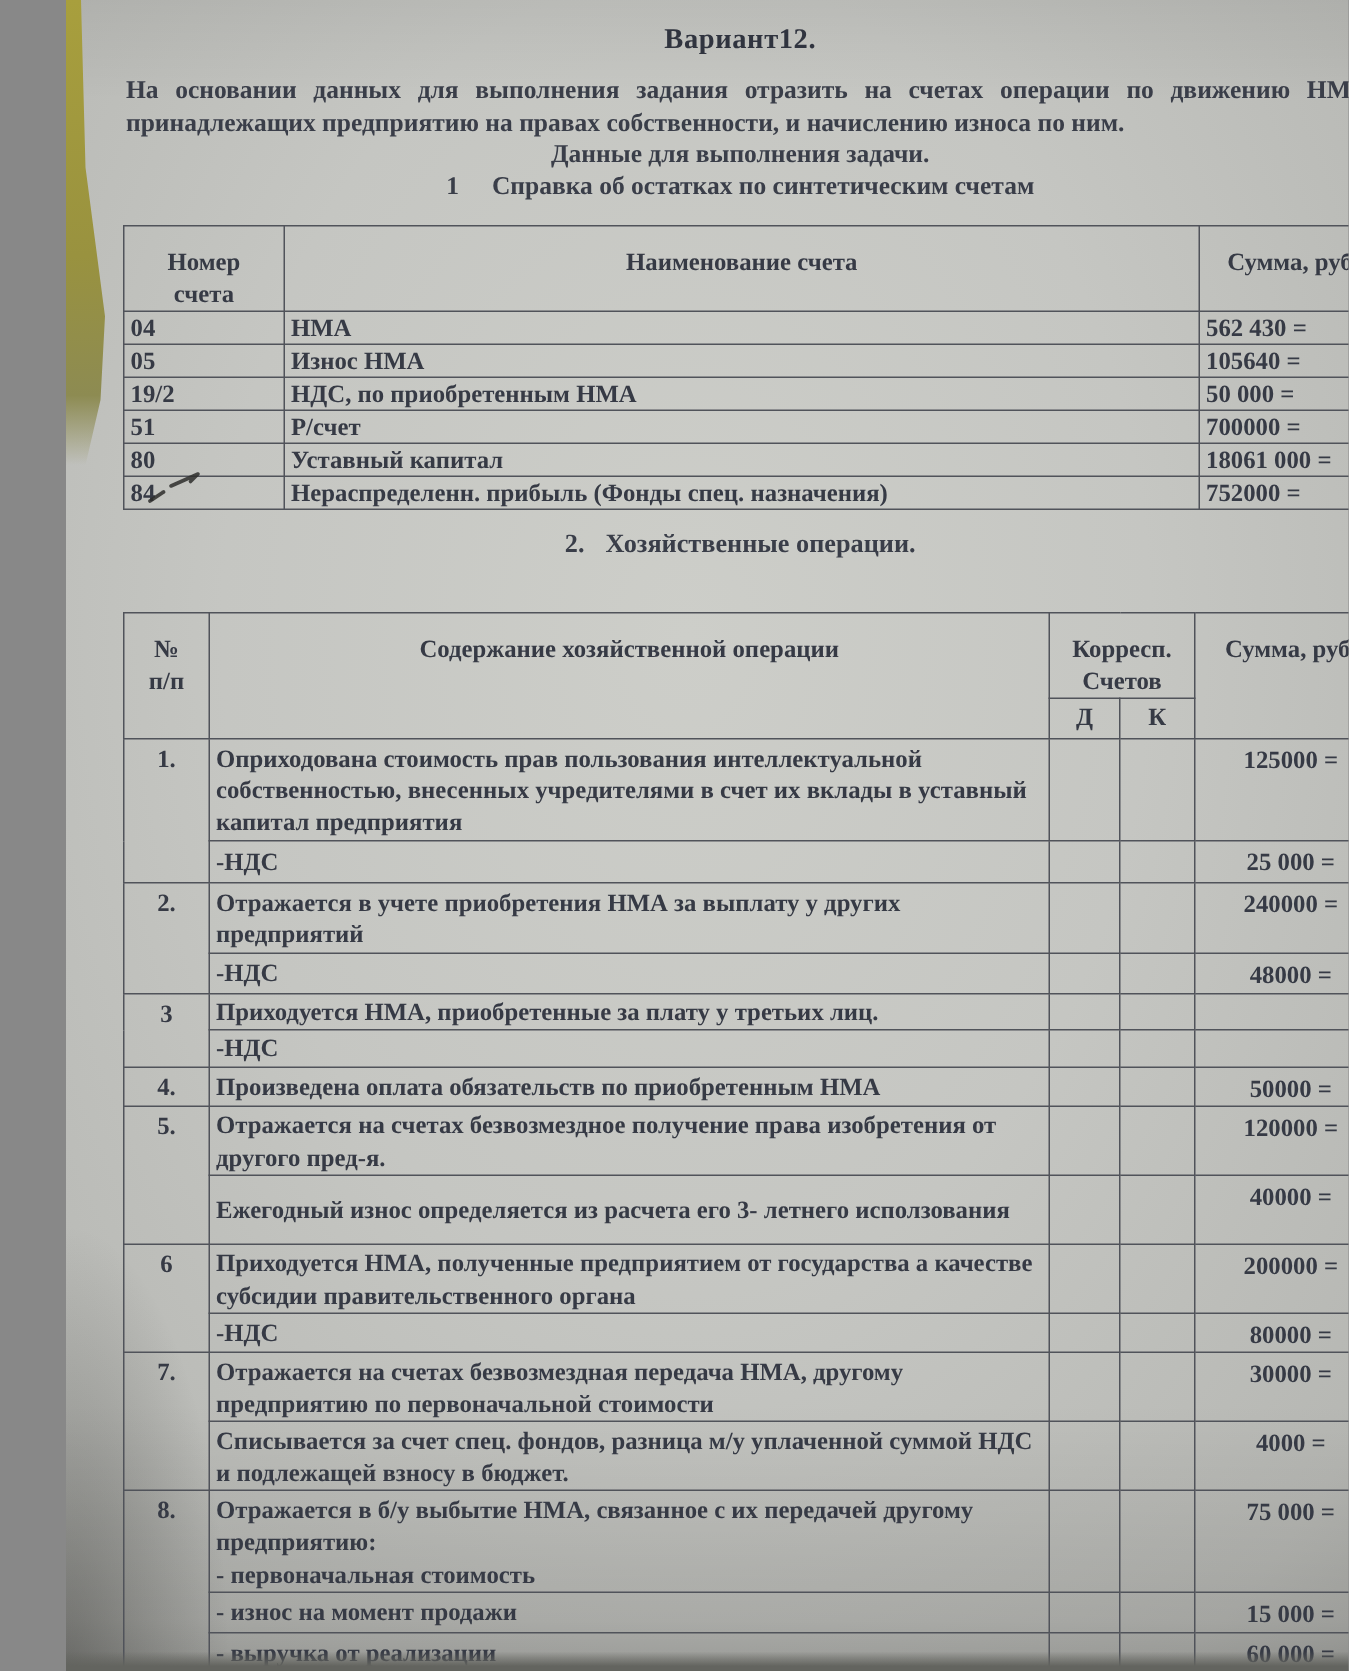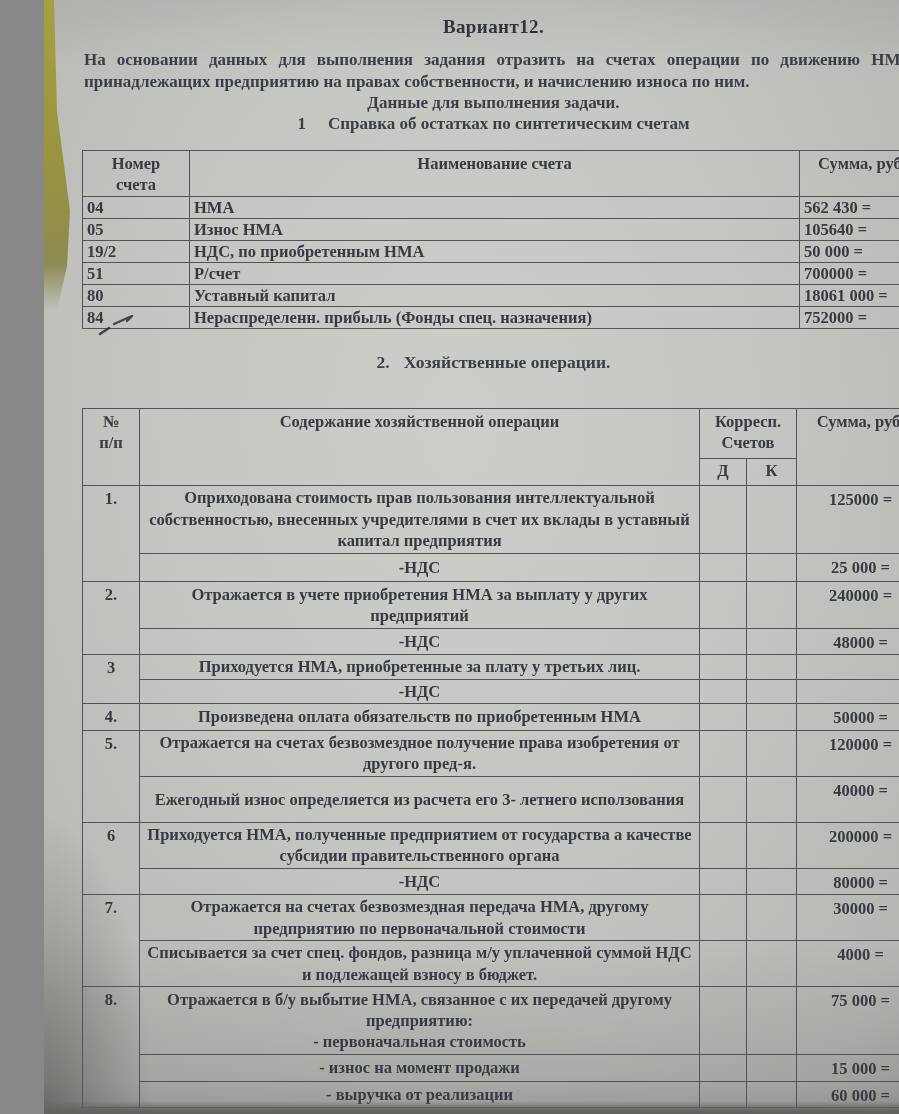--- a/index.html
+++ b/index.html
@@ -43,29 +43,29 @@
   .line-data{top:93px;}
   .line-ref{top:114px;gap:22px;}
   .section2{top:352px;gap:14px;font-size:17.5px;}
   table{
     position:absolute;left:38px;width:842px;border-collapse:collapse;table-layout:fixed;
   }
   th,td{
     border:1.6px solid #50535a;font-weight:bold;color:#363a45;
     padding:1px 4px;white-space:pre-line;overflow:hidden;
   }
-  th{text-align:center;vertical-align:top;font-size:16.5px;line-height:1.25;padding-top:3px;}
+  th{text-align:center;vertical-align:top;font-size:16.5px;line-height:1.25;padding-top:14px;}
   .t-balances{top:150px;}
   .t-balances td{font-size:16.5px;text-align:left;vertical-align:middle;line-height:1.05;}
   .t-balances tr.data{height:22px;}
   .t-balances tr.head{height:46px;}
   .t-ops{top:408px;}
   .t-ops td{font-size:16.5px;line-height:1.3;}
   .t-ops td.no{text-align:center;vertical-align:top;padding-top:2px;}
-  .t-ops td.content{text-align:center;vertical-align:middle;}
+  .t-ops td.content{vertical-align:middle;}
   .t-ops td.sum{text-align:center;vertical-align:top;padding-top:3px;}
   .t-ops tr.h1{height:50px;}
   .t-ops tr.h2{height:27px;}
   .t-ops tr.h2 th{vertical-align:middle;padding-top:0;}
   .pen-mark{position:absolute;left:52px;top:310px;}
 </style>
 </head>
 <body>
 
 <div class="photo">

